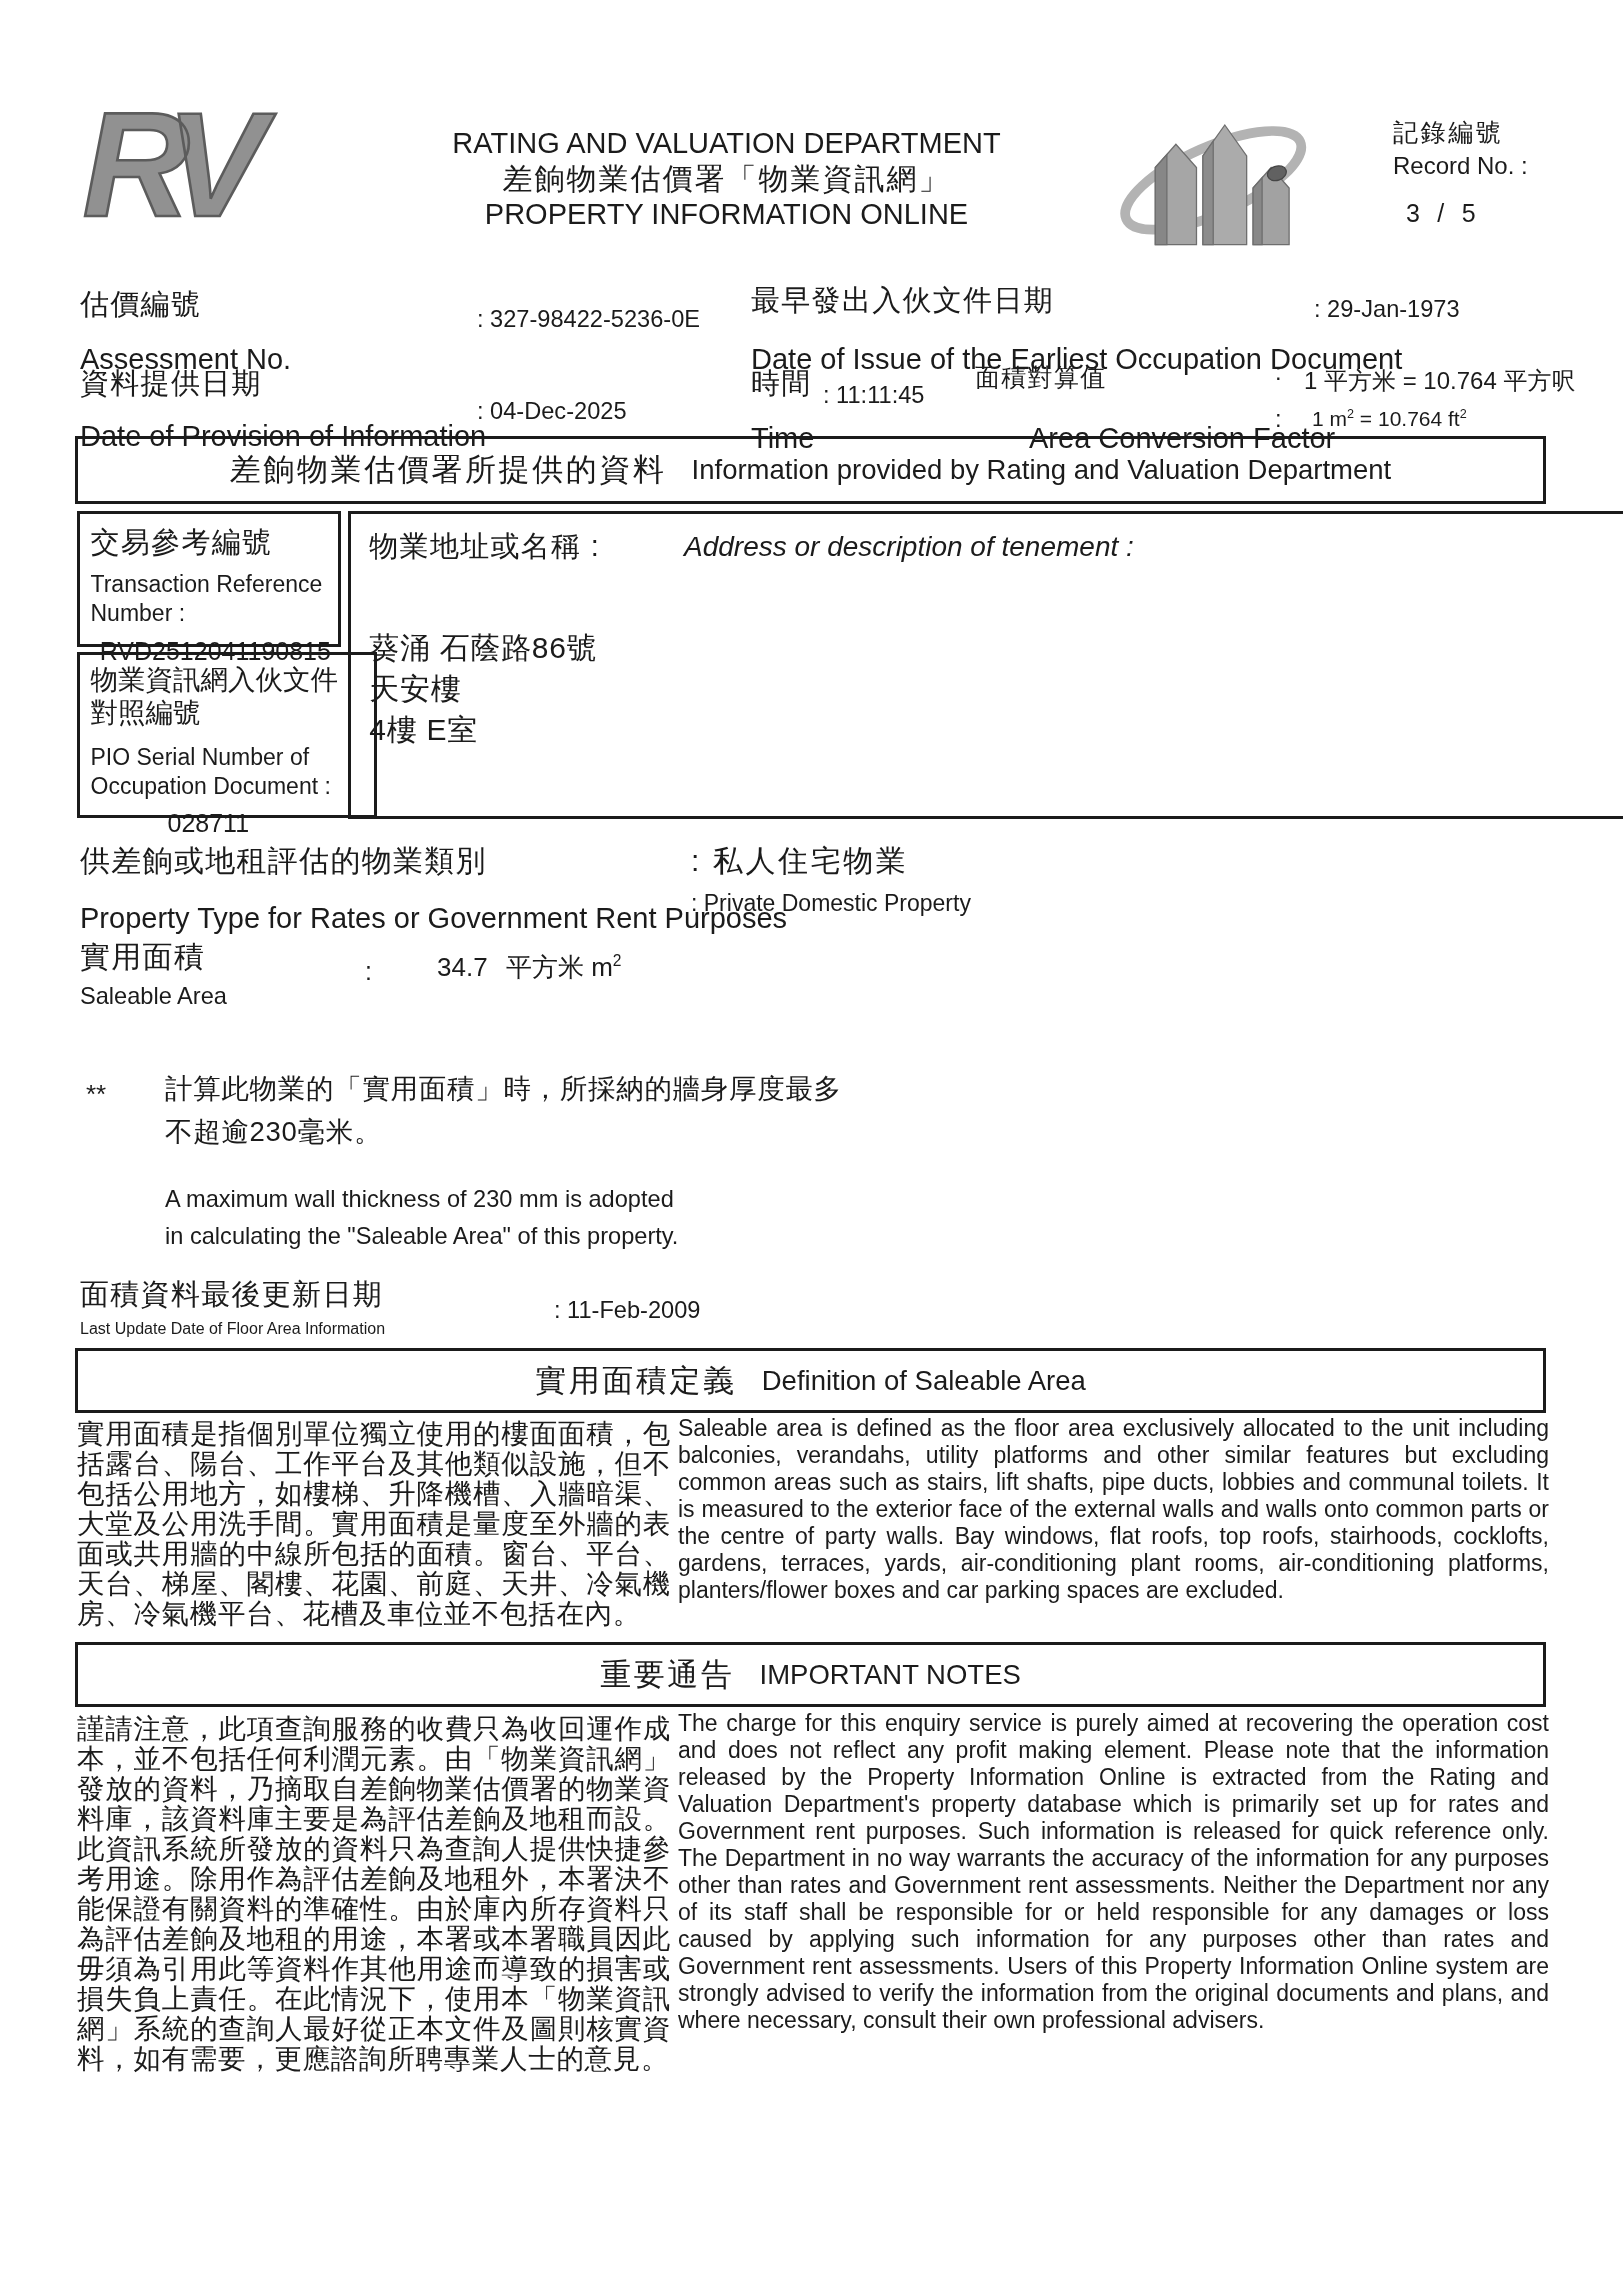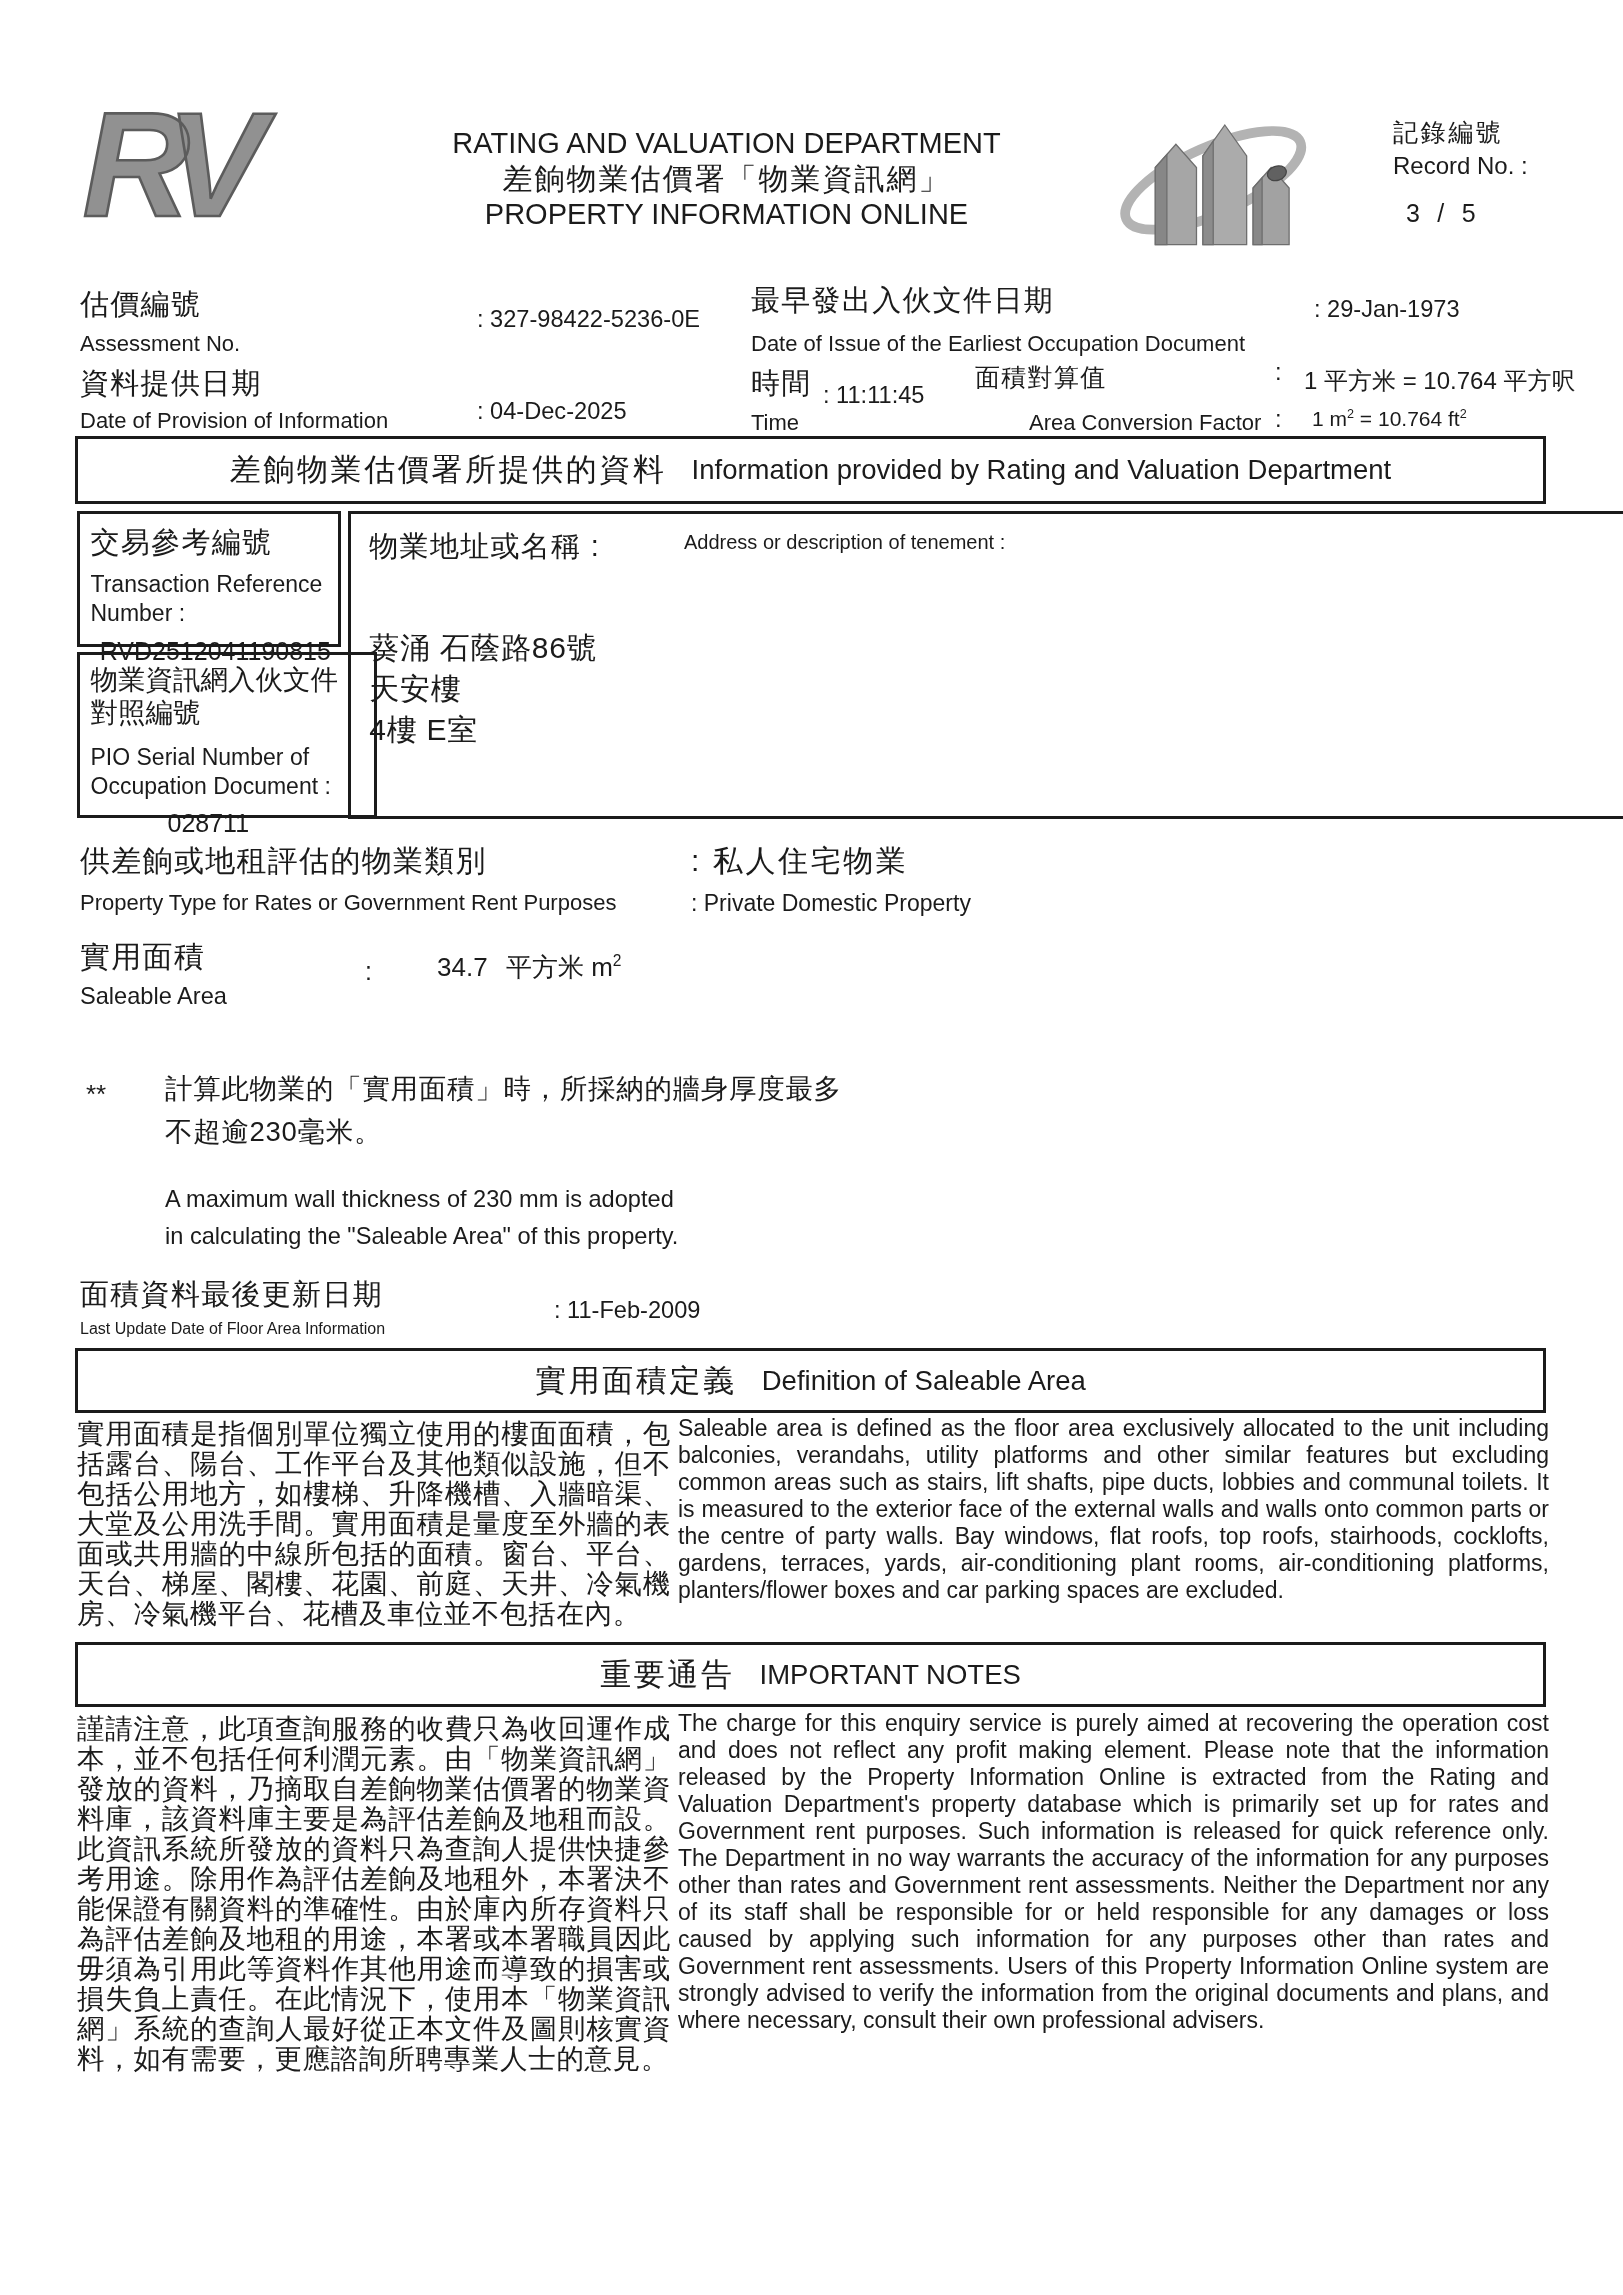--- a/index.html
+++ b/index.html
@@ -25,21 +25,21 @@
   [data-name="header-title-en1"]{ font-size: 29px; line-height: 33px; margin-top: 17px; }
   [data-name="header-title-en2"]{ font-size: 29px; line-height: 33px; }
   [data-name="buildings-orbit-icon"] { left: 1118px; top: 90px; }
   [data-name="record-block"]   { left: 1393px; top: 115px; width: 209px; }
   [data-name="record-label-zh"]{ display:block; font-size: 25px; line-height: 34px; letter-spacing: 2.6px; }
   [data-name="record-label-en"]{ display:block; font-size: 24px; line-height: 33px; }
   [data-name="record-value"]   { display:block; font-size: 25px; margin-top: 17px; padding-left: 13px; word-spacing: 10.5px; }
 
   
   .lz { font-size: 29px; letter-spacing: 1.3px; white-space: nowrap; }
-  .le { font-size: 22px; white-space: nowrap; }
+  .le { font-size: 29px; white-space: nowrap; margin-top: 12px; }
   .val { font-size: 23.6px; white-space: nowrap; }
   [data-name="assessment-label-zh"] { left: 80px; top: 285px; }
   [data-name="assessment-label-en"] { left: 80px; top: 331px; }
   [data-name="assessment-value"]    { left: 477px; top: 306px; }
   [data-name="provision-label-zh"]  { left: 80px; top: 364px; }
   [data-name="provision-label-en"]  { left: 80px; top: 408px; }
   [data-name="provision-value"]     { left: 477px; top: 398px; }
   [data-name="occupation-label-zh"] { left: 751px; top: 281px; }
   [data-name="occupation-label-en"] { left: 751px; top: 331px; }
   [data-name="occupation-value"]    { left: 1314px; top: 296px; }
@@ -67,21 +67,21 @@
   [data-name="pio-label-zh1"] { display:block; font-size: 27.5px; line-height: 33px; }
   [data-name="pio-label-zh2"] { display:block; font-size: 27.5px; line-height: 33px; }
   [data-name="pio-label-en"]  { display:block; font-size: 23px; line-height: 29px; margin-top: 14.4px; }
   [data-name="pio-value"]     { display:block; font-size: 25px; margin-top: 7.9px; padding-left: 77px; }
 
   
   [data-name="address-box"] { left: 348px; top: 511px; width: 1278px; height: 308px; }
   [data-name="address-col-zh"] { position:absolute; left: 18.3px; top: 13px; width: 308px; }
   [data-name="address-col-en"] { position:absolute; left: 333px; top: 17px; width: 838px; }
   [data-name="address-label-zh"] { display:block; font-size: 29px; letter-spacing: 1.3px; }
-  [data-name="address-label-en"] { display:block; font-size: 20px; }
+  [data-name="address-label-en"] { display:block; font-size: 28px; font-style: italic; }
   .addr-lines-zh { margin-top: 60px; }
   .addr-lines-zh .line { display:block; font-size: 30px; line-height: 41px; letter-spacing: 0.7px; }
   .addr-lines-en { margin-top: 63px; }
   .addr-lines-en .line { display:block; font-size: 26px; line-height: 41px; }
 
   
   [data-name="property-type-label-zh"] { left: 80px; top: 841px; font-size: 30px; letter-spacing: 1.3px; }
   [data-name="property-type-value-zh"] { left: 691px; top: 841px; font-size: 30px; letter-spacing: 2.6px; }
   [data-name="property-type-label-en"] { left: 80px; top: 890px; }
   [data-name="property-type-value-en"] { left: 691px; top: 890px; font-size: 23px; }

